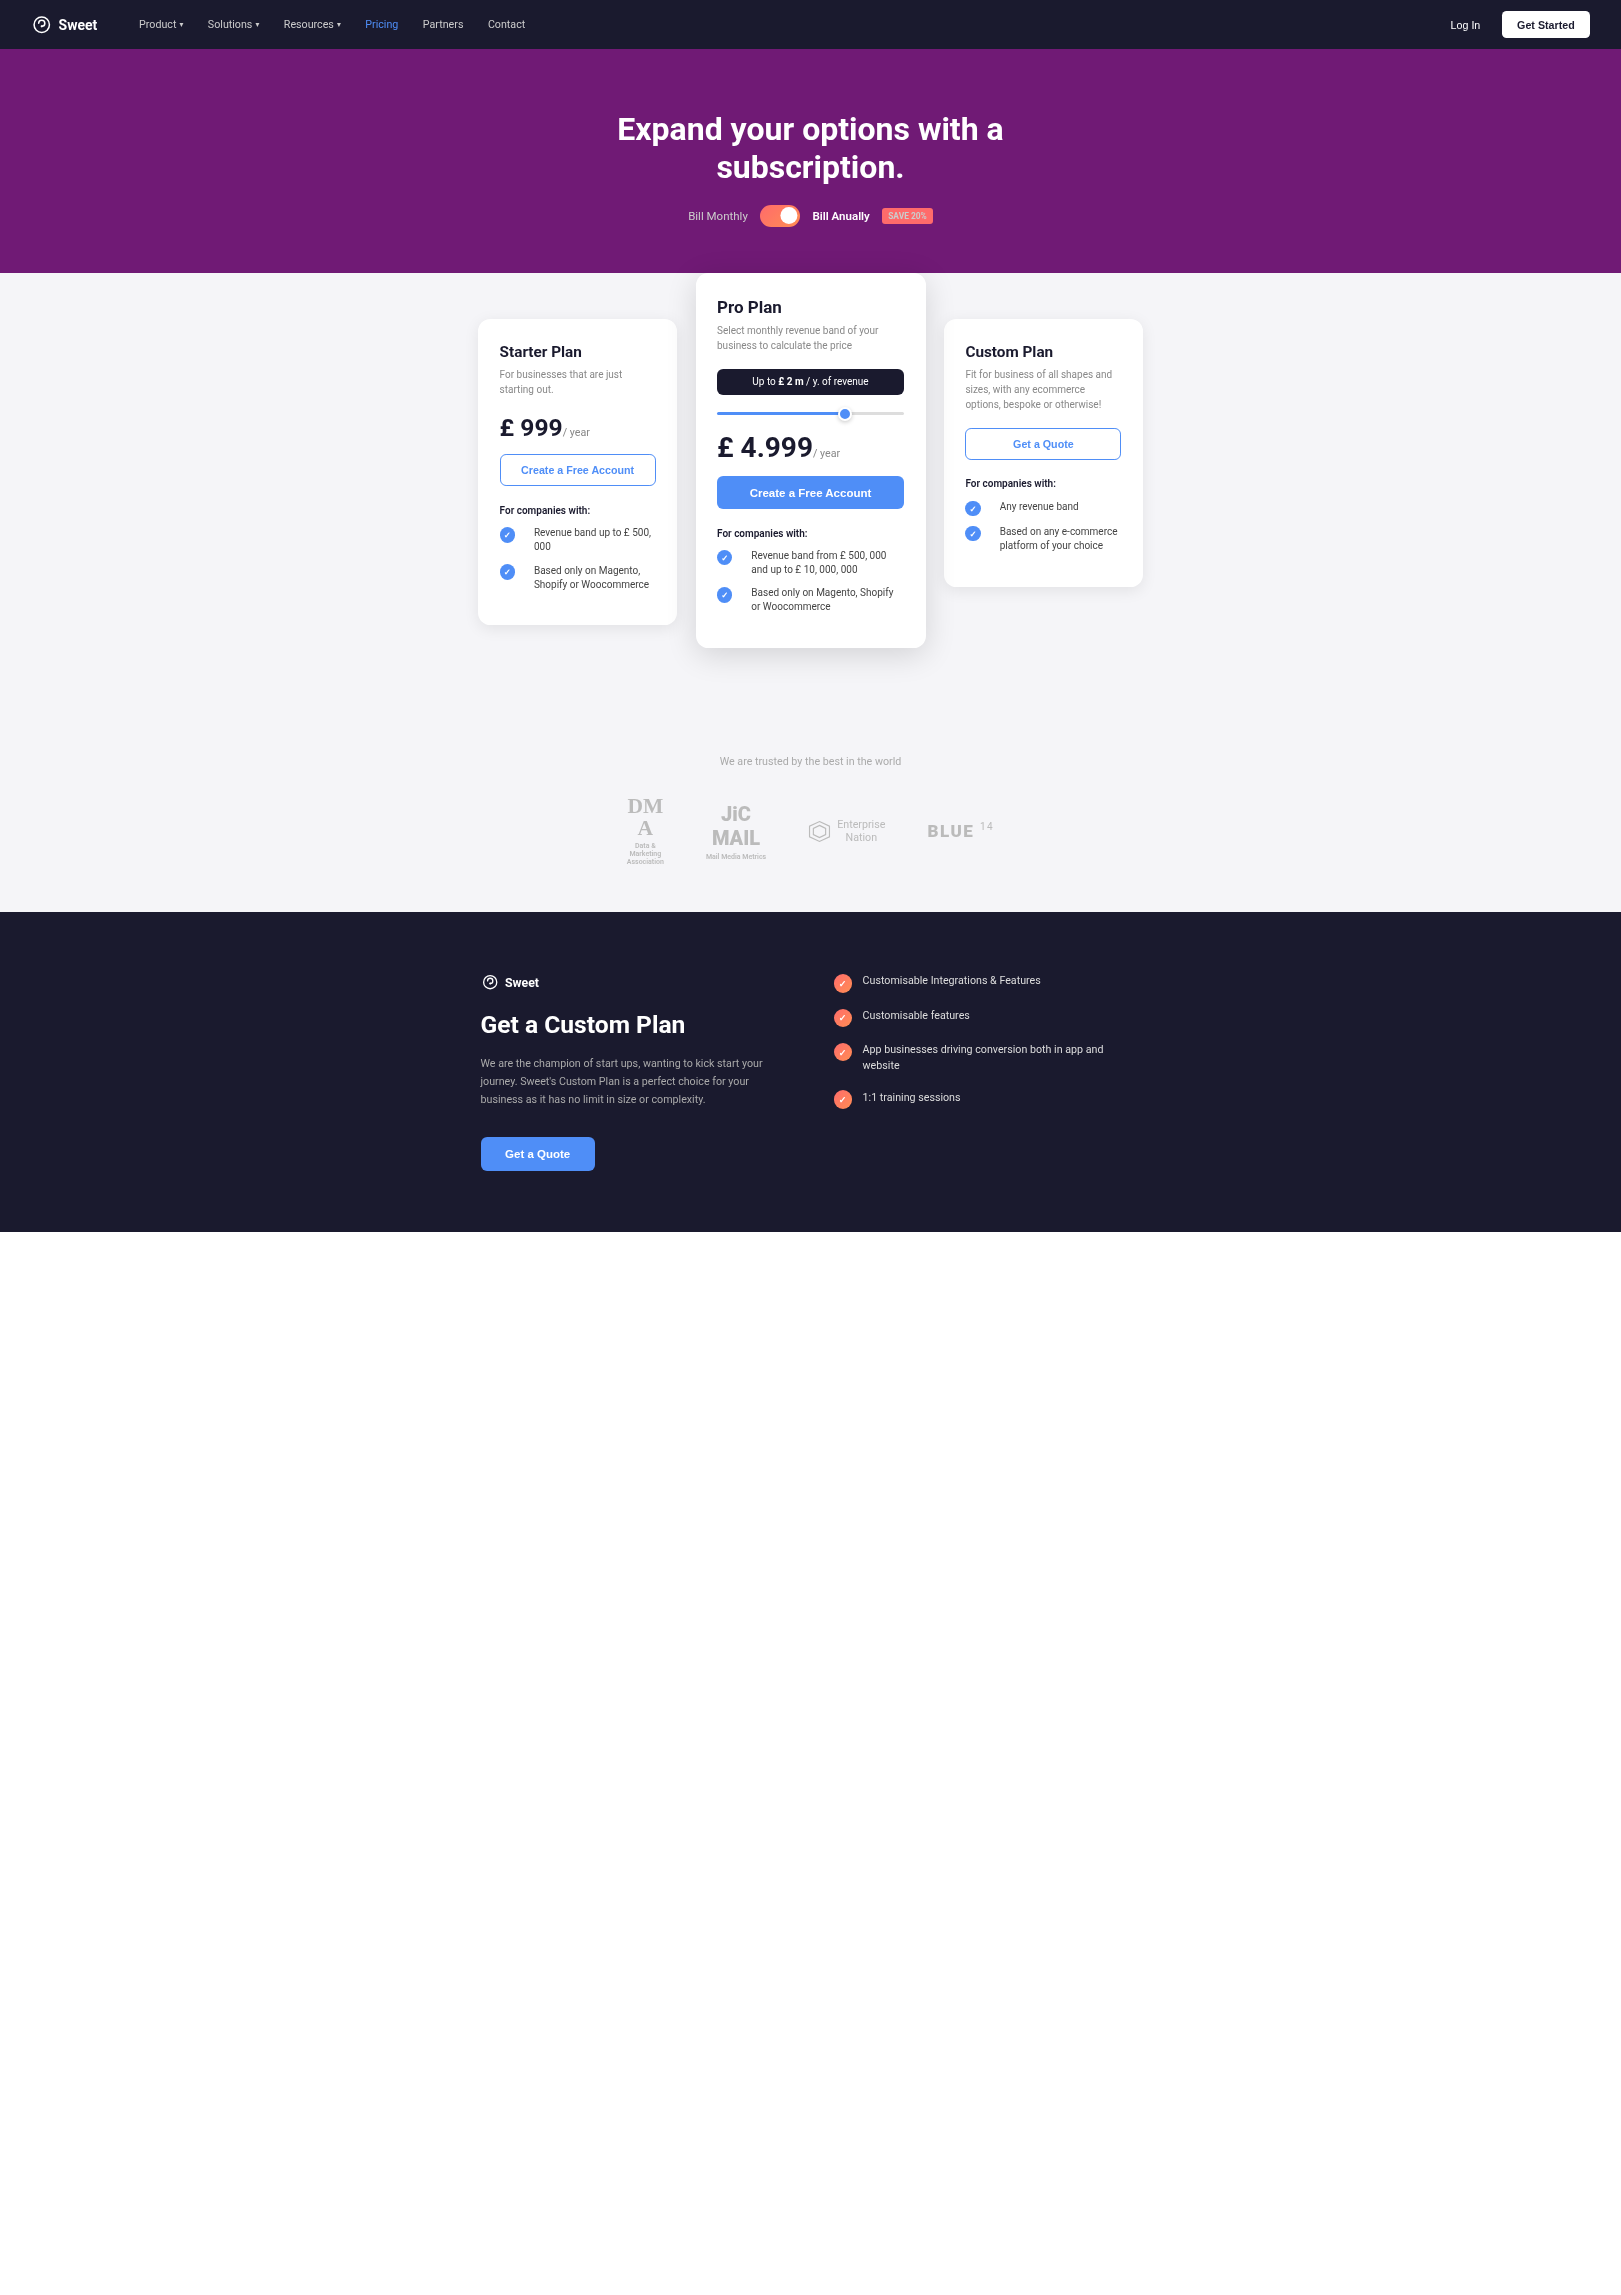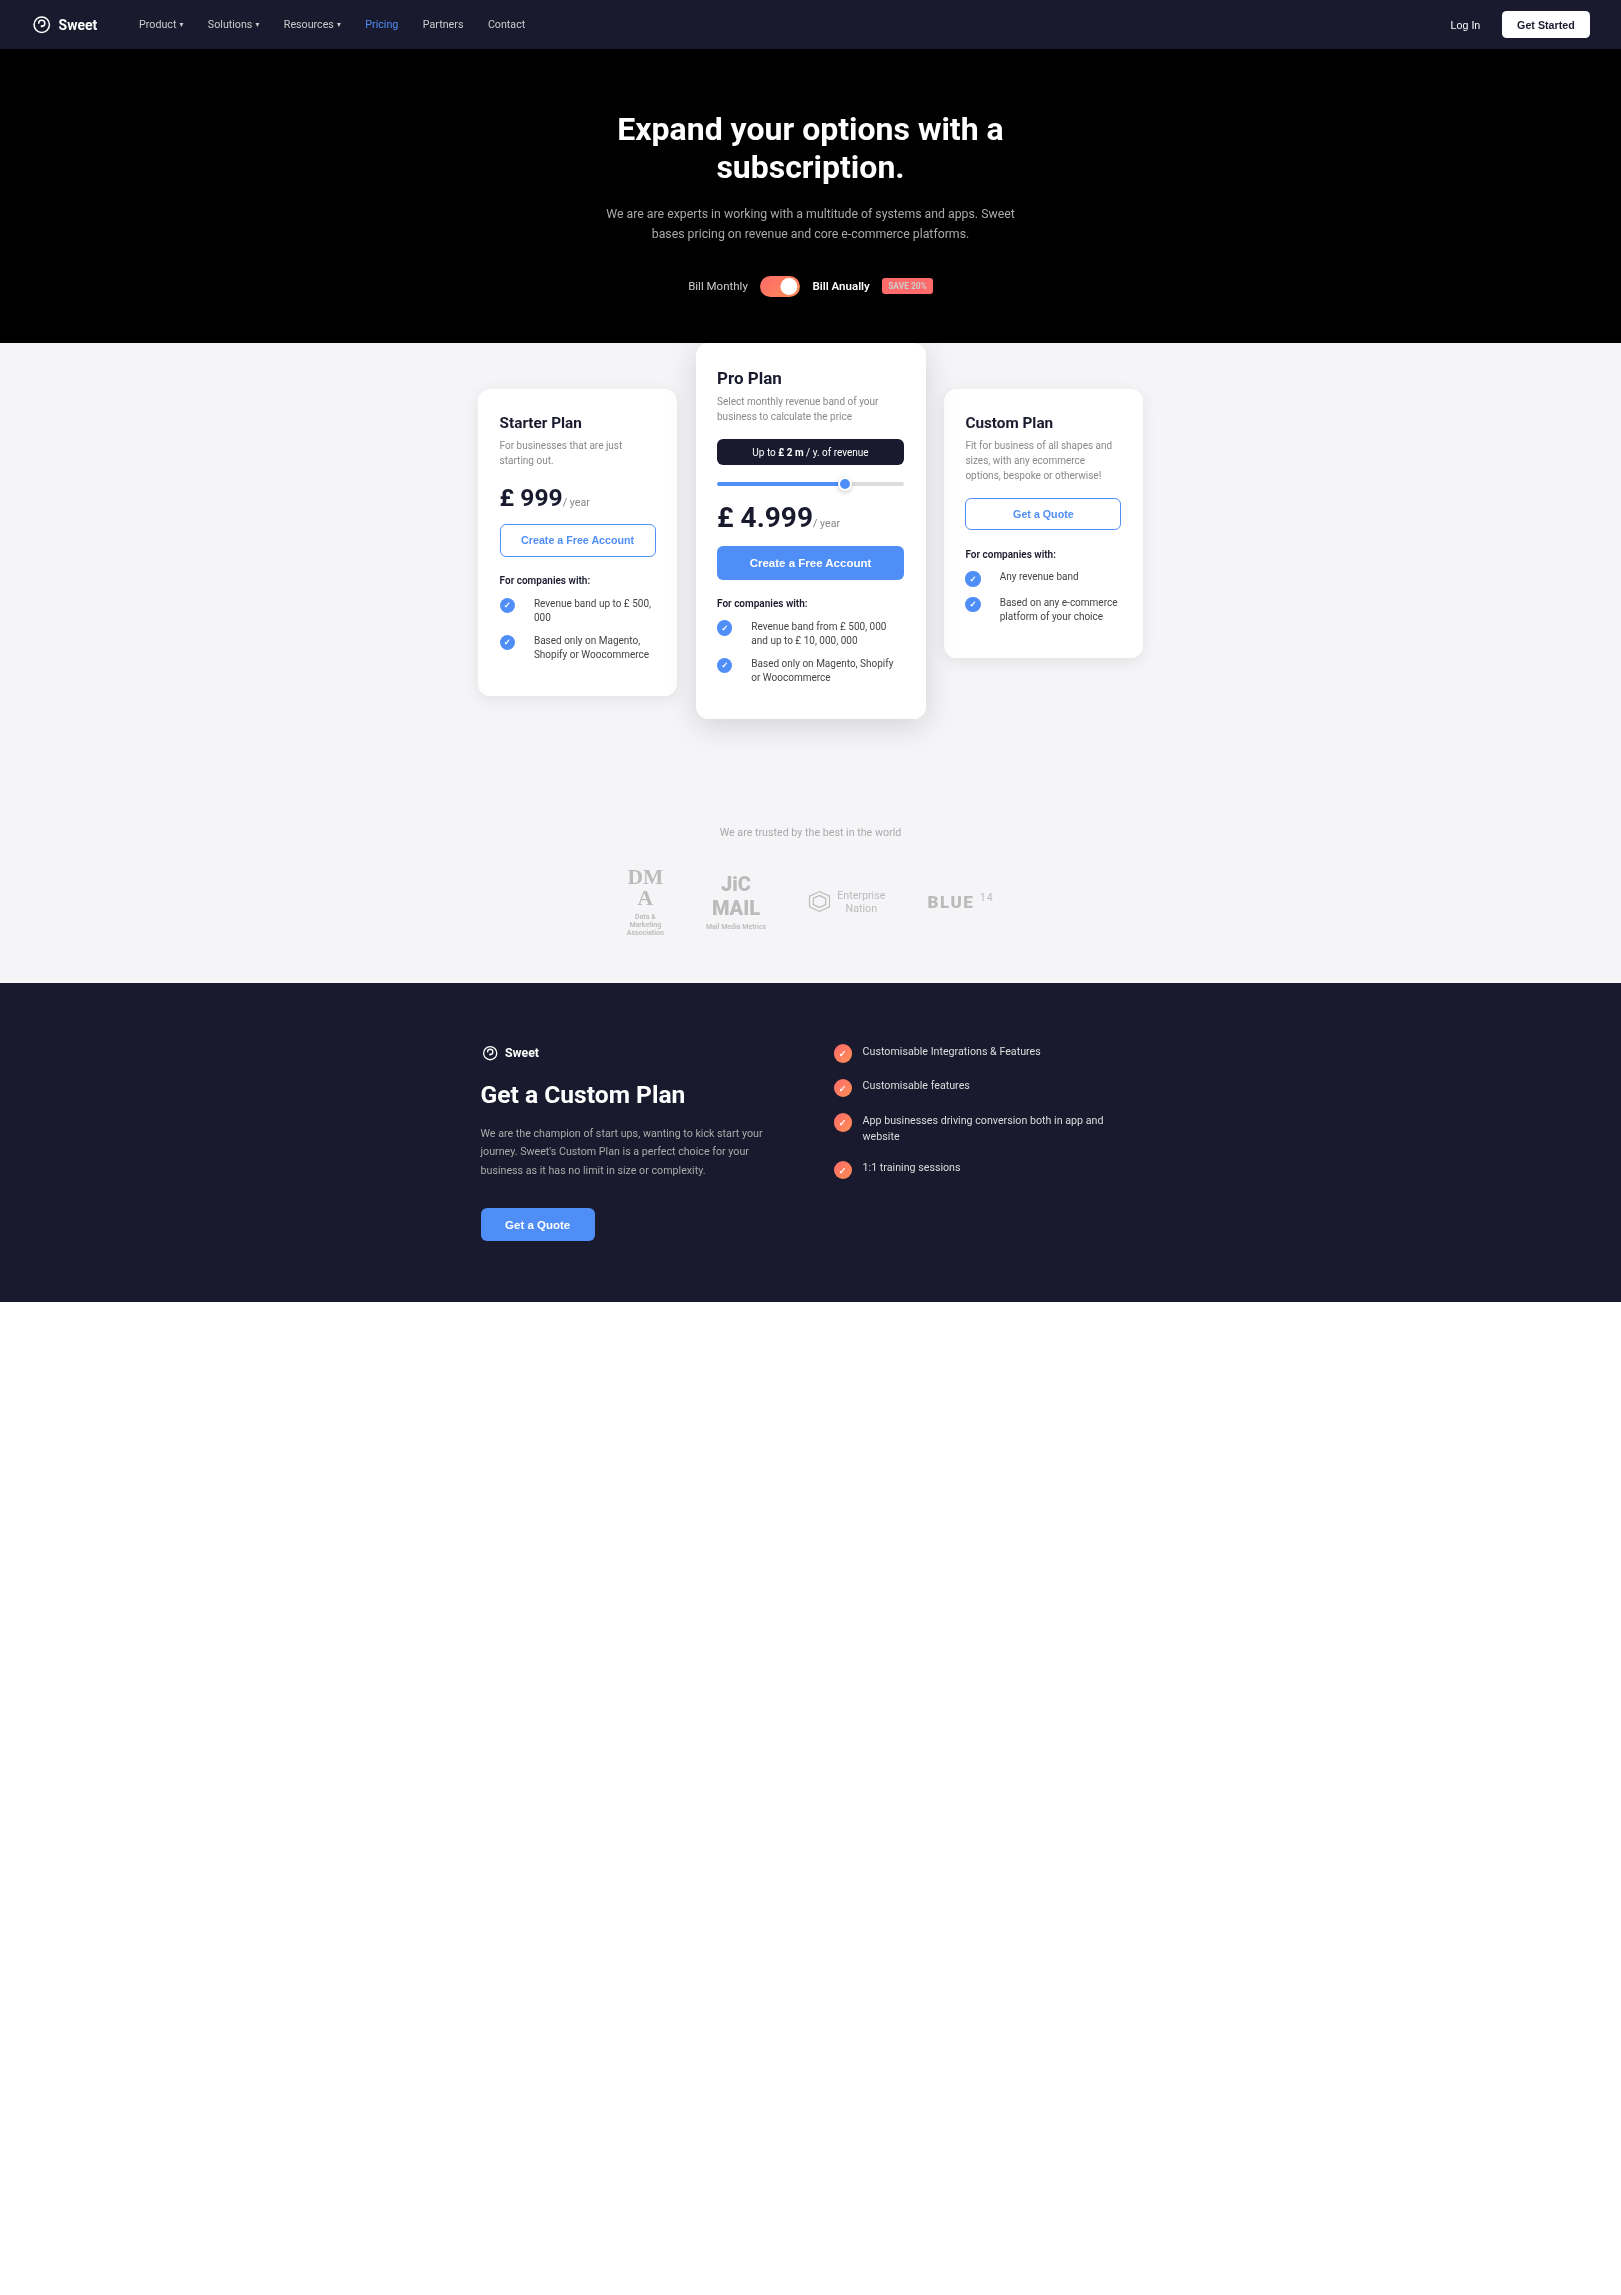--- a/index.html
+++ b/index.html
@@ -63,21 +63,21 @@
       border: none;
       border-radius: 4.6px;
       padding: 7.7px 15.3px;
       font-size: 10.7px;
       font-weight: 600;
       cursor: pointer;
     }
 
     
     .hero {
-      background: #000000;
+      background: #701a75;
       text-align: center;
       padding: 61px 18px 92px;
       color: #fff;
     }
     .hero h1 {
       font-size: 32px;
       font-weight: 700;
       line-height: 1.2;
       margin-bottom: 18.4px;
       max-width: 460px;
@@ -475,21 +475,20 @@
     <a class="nav-link">Contact</a>
   </div>
   <div class="nav-actions">
     <button class="btn-login">Log In</button>
     <button class="btn-get-started">Get Started</button>
   </div>
 </nav>
 
 <section class="hero">
   <h1>Expand your options with a subscription.</h1>
-  <p>We are are experts in working with a multitude of systems and apps. Sweet bases pricing on revenue and core e-commerce platforms.</p>
   <div class="billing-toggle">
     <span>Bill Monthly</span>
     <label class="toggle-switch">
       <input type="checkbox" checked="" style="">
       <span class="toggle-slider"></span>
     </label>
     <span class="active-label">Bill Anually</span>
     <span class="save-badge">SAVE 20%</span>
   </div>
 </section>

